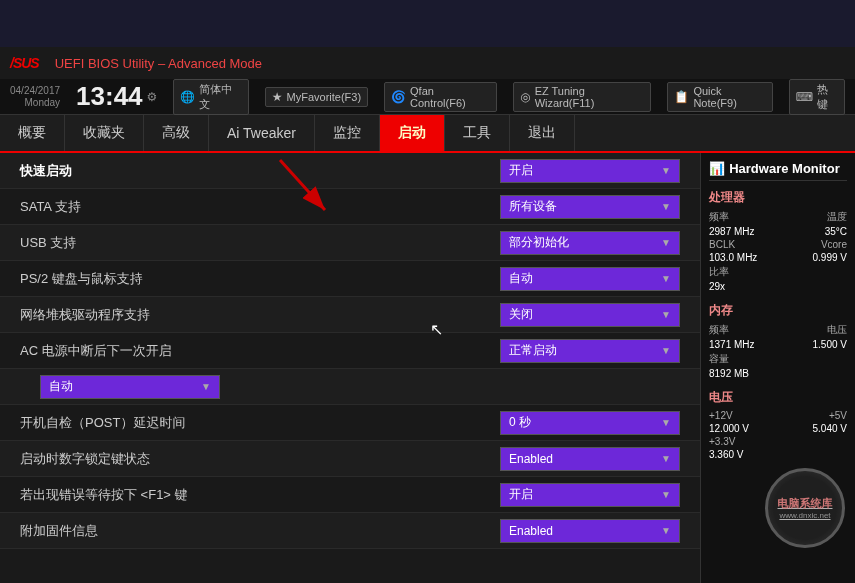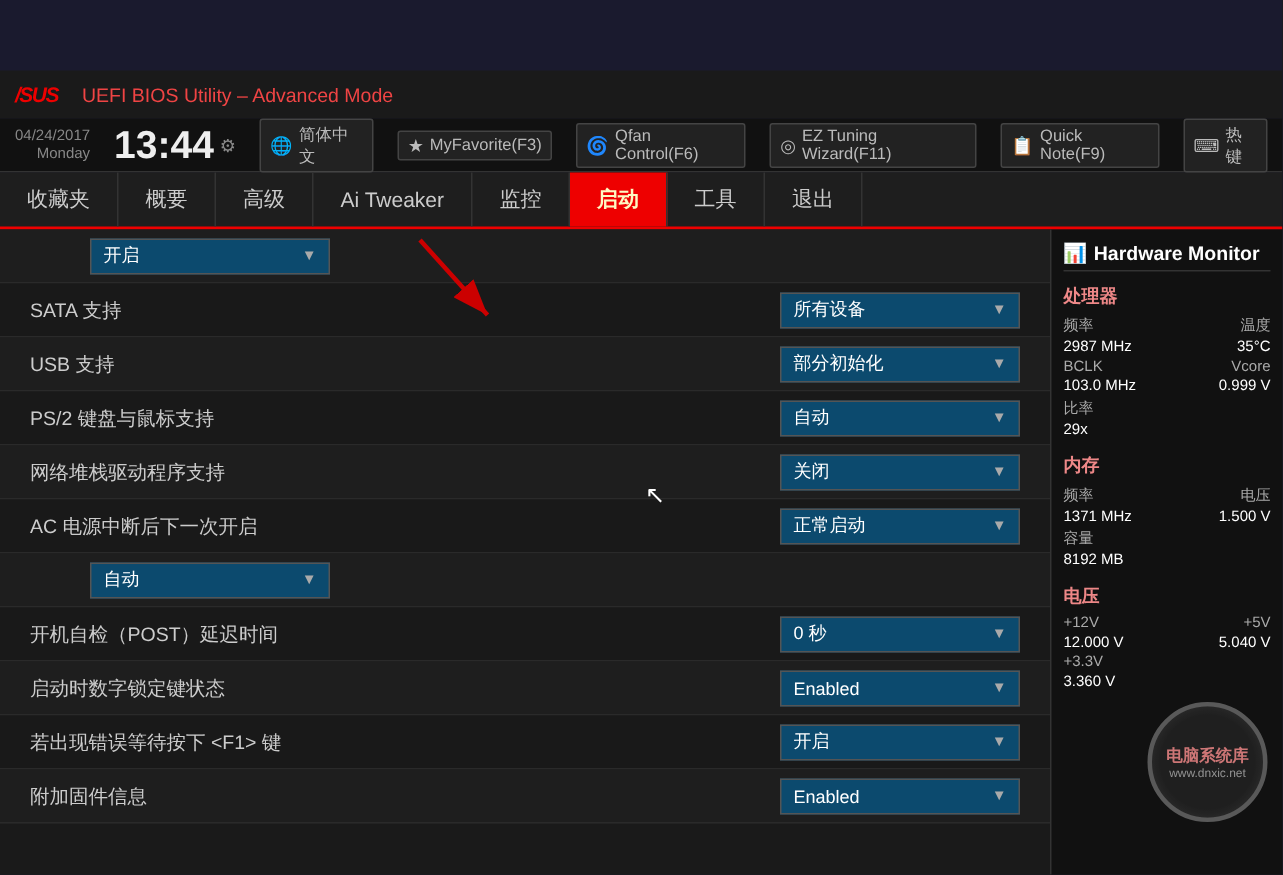--- a/index.html
+++ b/index.html
@@ -131,26 +131,26 @@
     }
     .row-label.bold { color: #fff; font-weight: bold; }
     .row-value {
       display: flex;
       align-items: center;
       gap: 6px;
       min-width: 200px;
       justify-content: flex-end;
     }
     .dropdown {
-      background: #0c4a6e;
+      background: #6d28d9;
       border: 1px solid #555;
       color: #fff;
       font-size: 12px;
       padding: 3px 8px;
-      width: 160px;
+      width: 180px;
       display: flex;
       align-items: center;
       justify-content: space-between;
       cursor: pointer;
       height: 24px;
     }
     .dropdown .arrow { color: #aaa; font-size: 10px; }
 
     
     .right-panel {
@@ -230,20 +230,21 @@
       border-radius: 50%;
       background: radial-gradient(circle, #222 60%, #444 100%);
       border: 3px solid #666;
       display: flex;
       flex-direction: column;
       align-items: center;
       justify-content: center;
       font-size: 9px;
       color: #ccc;
       text-align: center;
+      text-decoration: underline;
     }
     .watermark-cn {
       font-size: 11px;
       color: #e88;
       font-weight: bold;
     }
     .cursor {
       position: absolute;
       left: 430px;
       top: 320px;
@@ -297,24 +298,24 @@
     <span>Quick Note(F9)</span>
   </div>
   <div class="info-btn">
     <span class="icon">⌨</span>
     <span>热键</span>
   </div>
 </div>
 
 <div class="nav-bar">
   <div class="nav-item">
+    <span>概要</span>
+  </div>
+  <div class="nav-item">
     <span>收藏夹</span>
-  </div>
-  <div class="nav-item">
-    <span>概要</span>
   </div>
   <div class="nav-item">
     <span>高级</span>
   </div>
   <div class="nav-item">
     <span>Ai Tweaker</span>
   </div>
   <div class="nav-item">
     <span>监控</span>
   </div>
@@ -327,20 +328,21 @@
   <div class="nav-item">
     <span>退出</span>
   </div>
 </div>
 
 <div class="main-layout">
 
   <div class="content-area">
     <div class="settings-list" id="settings-container">
     <div class="settings-row">
+          <span class="row-label bold">快速启动</span>
           <div class="row-value">
             <div class="dropdown">
               <span>开启</span>
               <span class="arrow">▼</span>
             </div>
           </div>
         </div>
         <div class="settings-row">
           <span class="row-label">SATA 支持</span>
           <div class="row-value">

